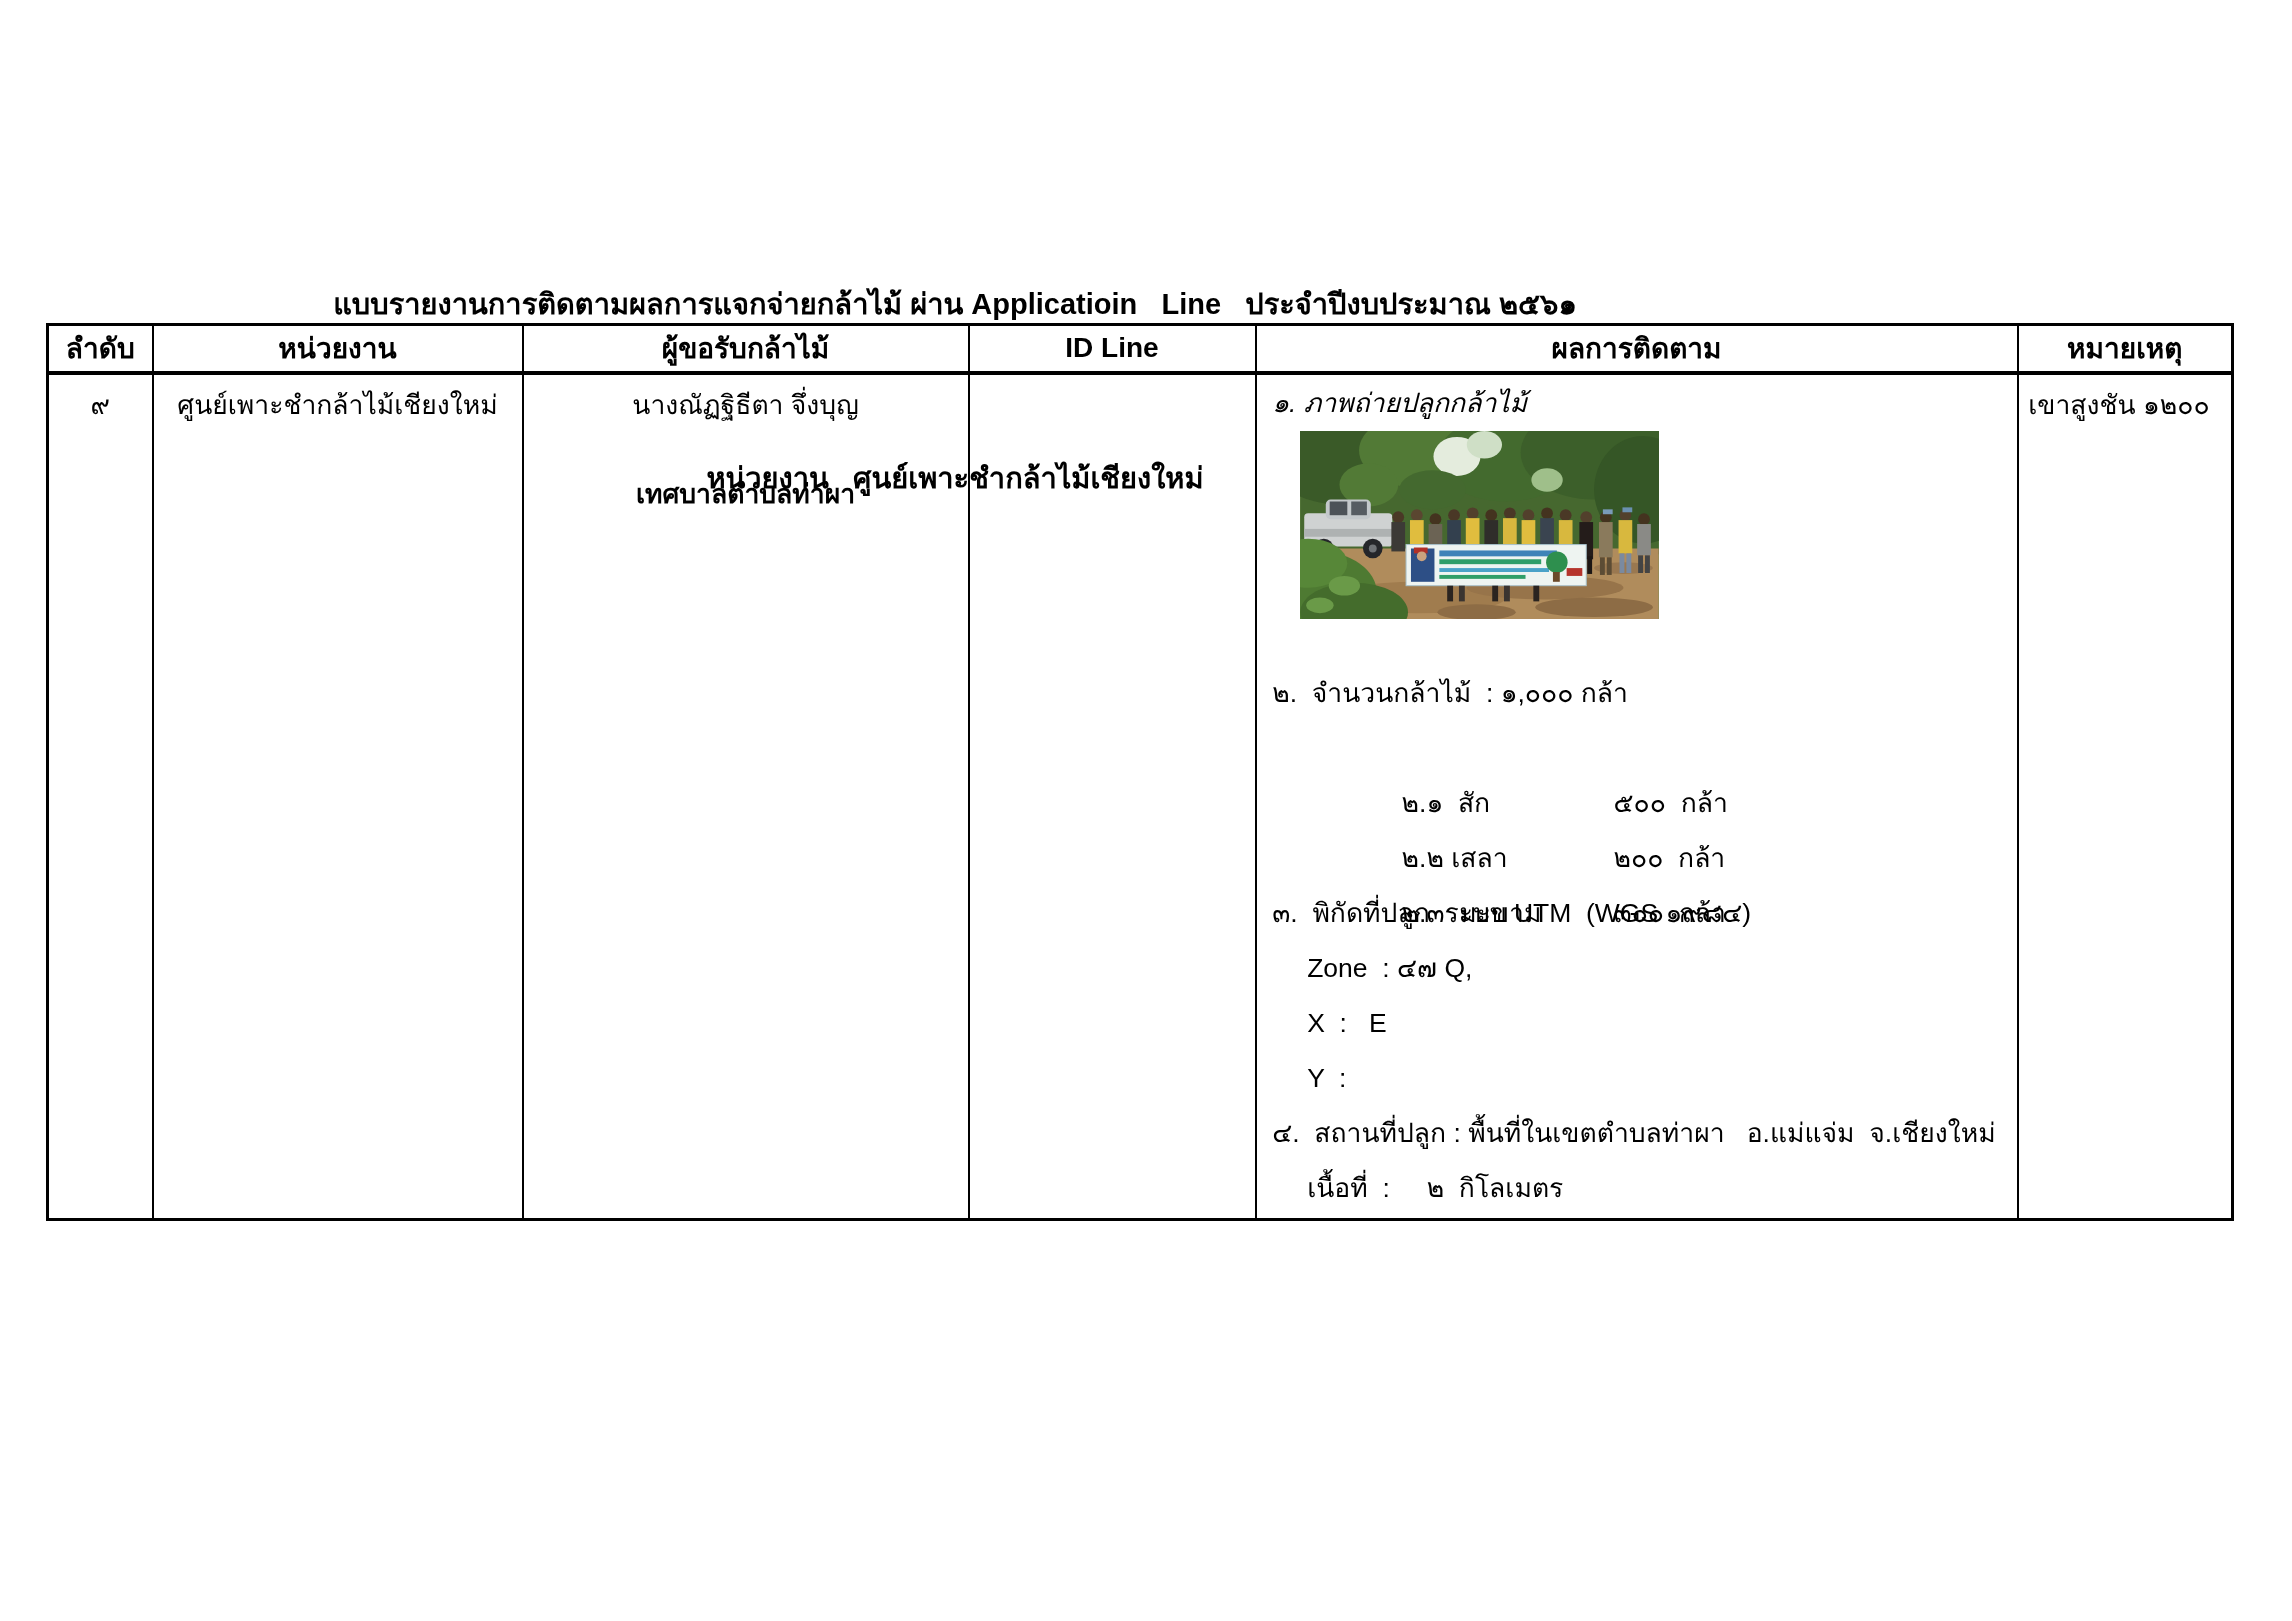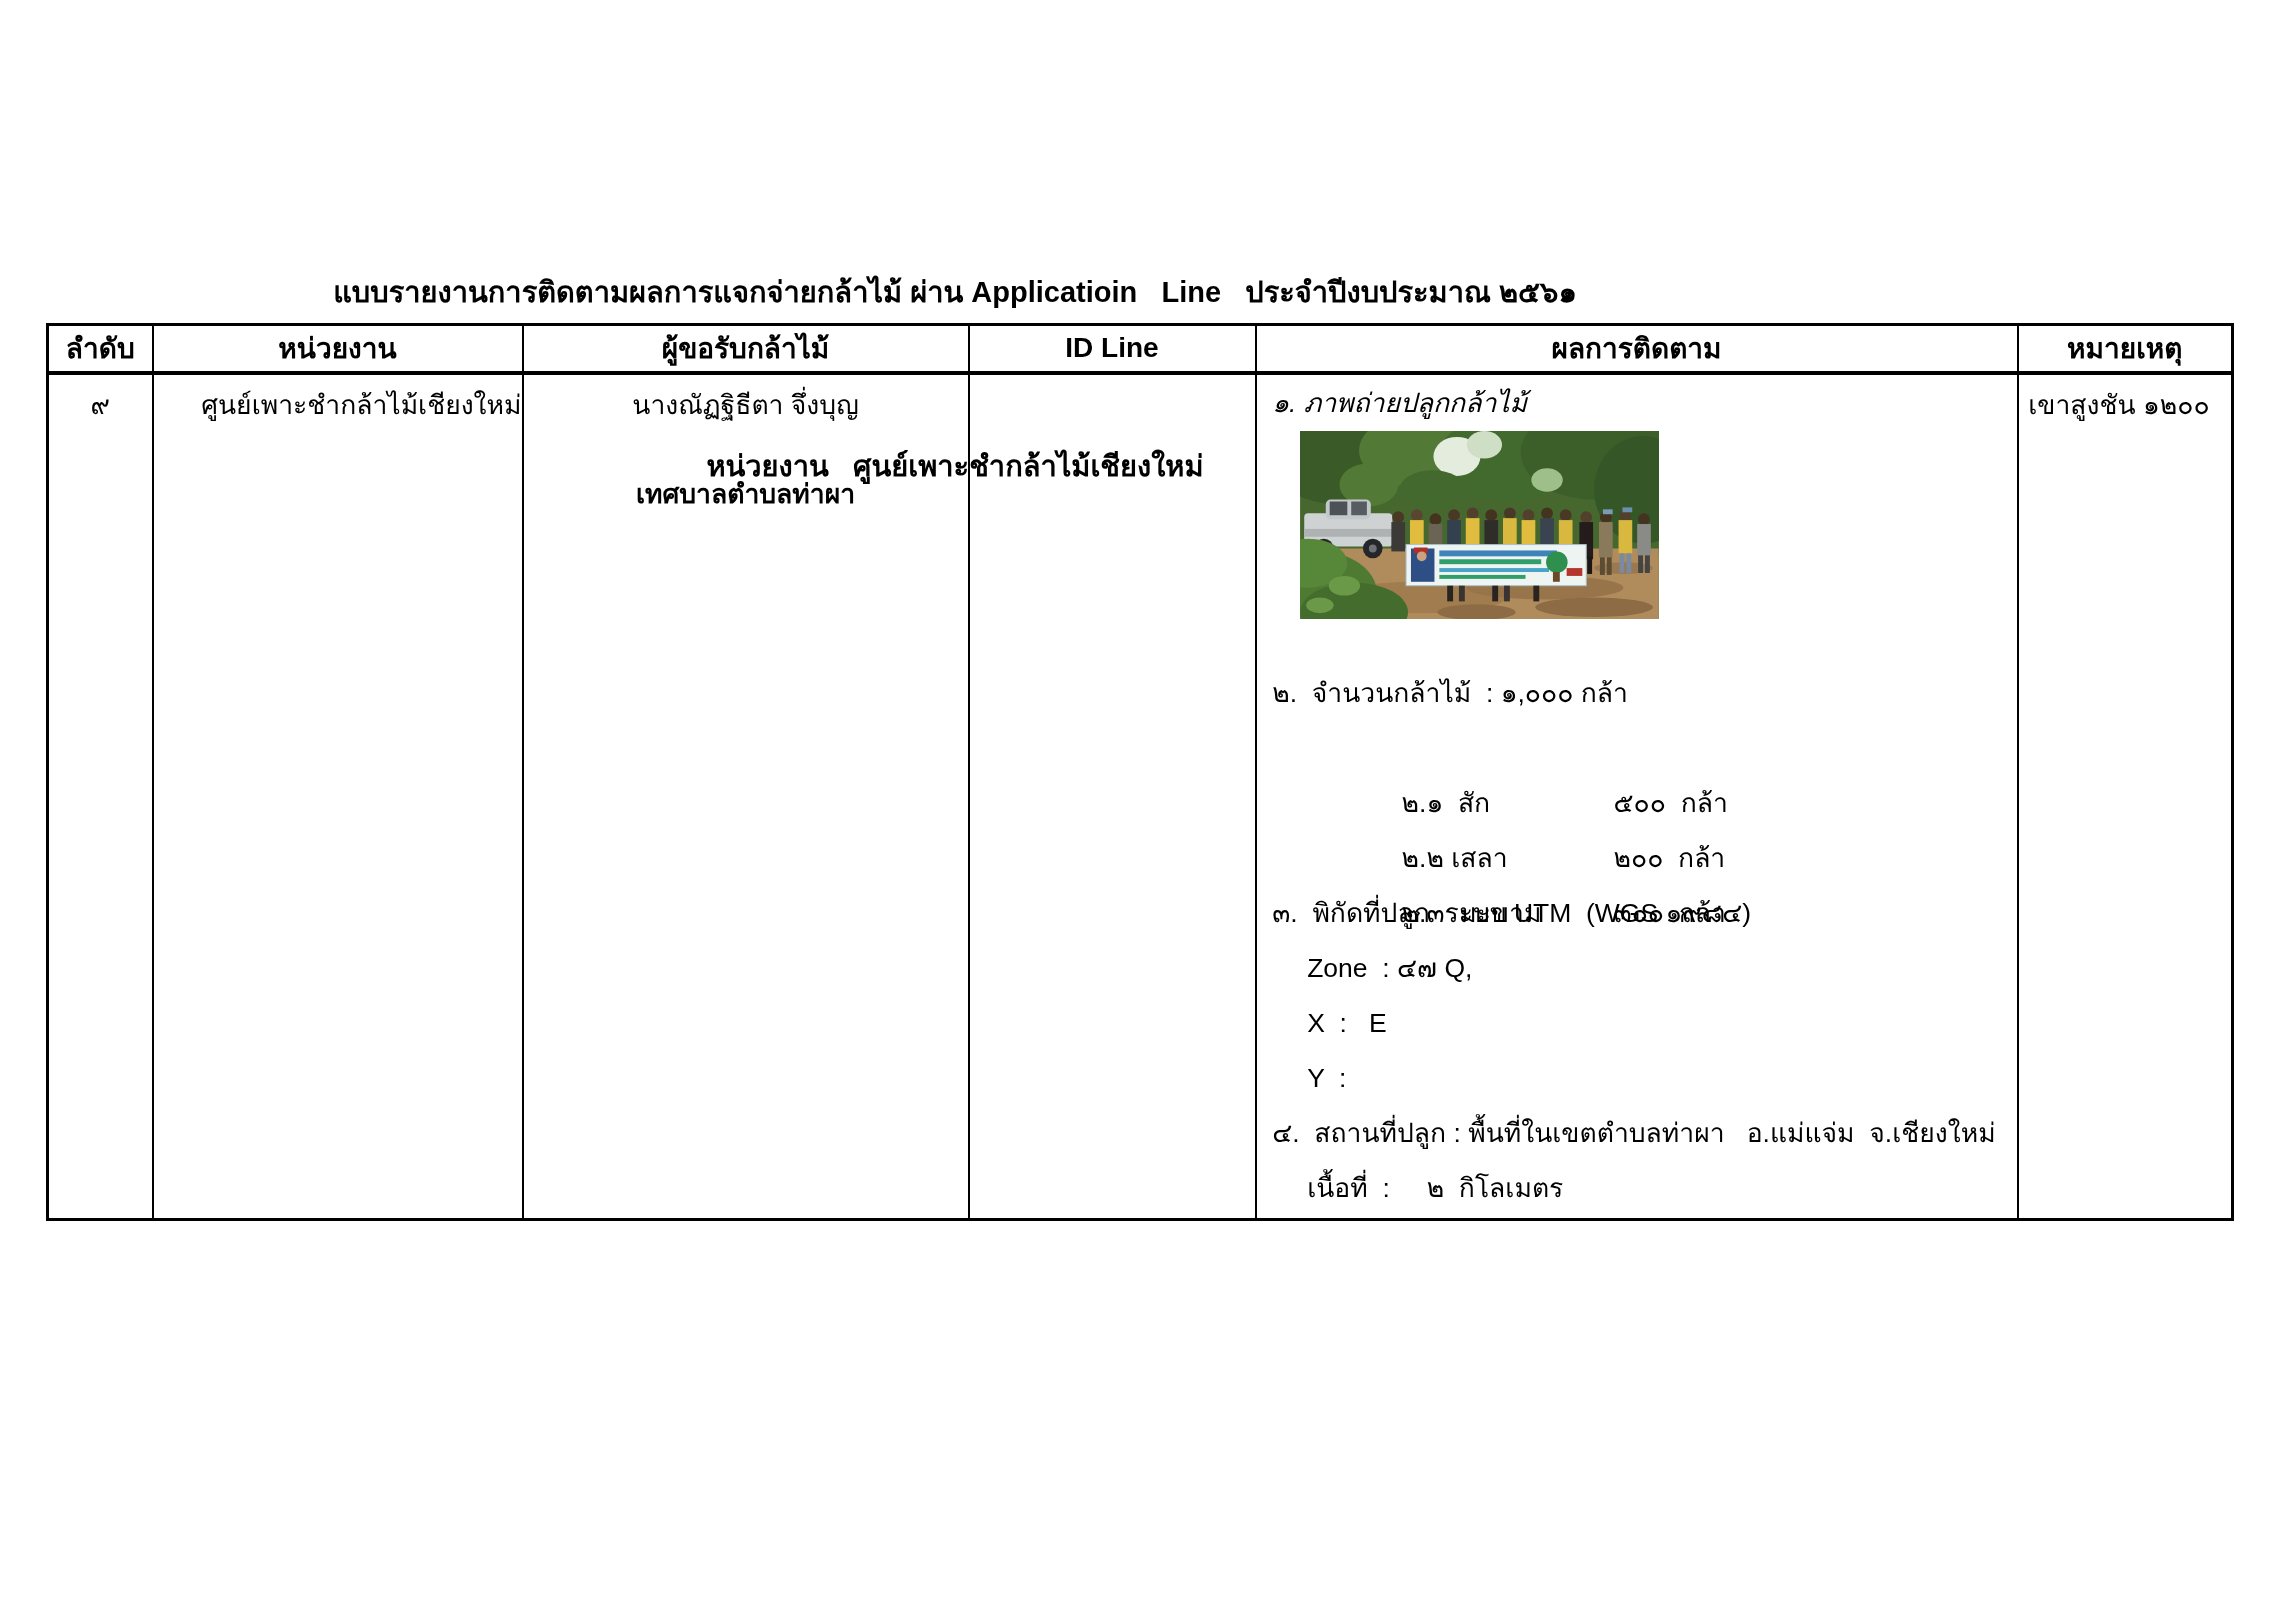--- a/index.html
+++ b/index.html
@@ -4,21 +4,21 @@
 <style>
   * { margin:0; padding:0; box-sizing:border-box; }
   html,body { background:#ffffff; }
   body {
     width:2293px; height:1621px;
     position:relative;
     font-family:"Liberation Sans", sans-serif;
     color:#000;
   }
   .titles {
-    position:absolute; top:147px; left:0; width:1910px;
+    position:absolute; top:159px; left:0; width:1910px;
     text-align:center; font-weight:bold; font-size:29px; line-height:58px;
     white-space:pre;
   }
   table.report {
     position:absolute; top:323px; left:46px;
     width:2184px; table-layout:fixed;
     border-collapse:collapse;
     border:3.9px solid #000;
   }
   table.report th, table.report td {
@@ -27,21 +27,21 @@
   table.report th {
     height:48px; font-size:28px; font-weight:bold;
     text-align:center; vertical-align:middle;
     border-bottom-width:4.9px;
     white-space:pre;
   }
   table.report td {
     height:847px; vertical-align:top; font-size:26.5px;
   }
   td.c-order   { text-align:center; padding-top:9.8px; }
-  td.c-agency  { text-align:right; padding-top:9.8px; }
+  td.c-agency  { text-align:center; padding-top:9.8px; }
   td.c-recip   { text-align:center; padding-top:9.8px; }
   td.c-recip .recip-line2 { margin-top:47px;font-weight:bold; }
   td.c-results { padding:7.8px 15.7px 0 15.7px; }
   td.c-remark  { font-size:20.6px; padding:9.8px 3.9px 0 9.8px; white-space:pre; }
 
   .r-item1 { line-height:43px; white-space:pre;font-style:italic; }
   .photo-wrap {
     width:359px; height:188px; margin:5.9px 0 0 27.4px;
     overflow:hidden; background:#6b8f4e;
   }

